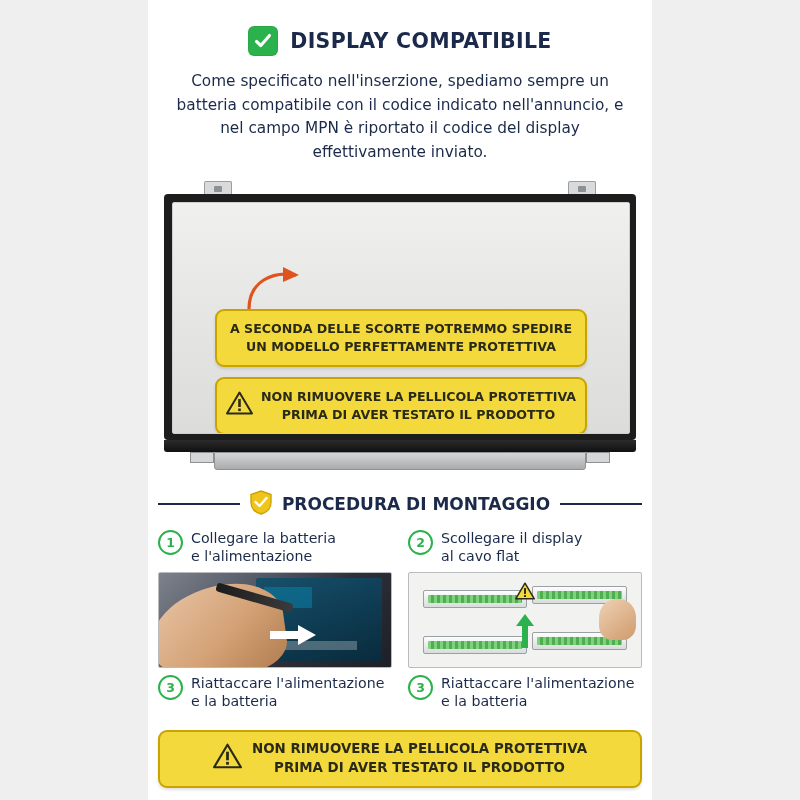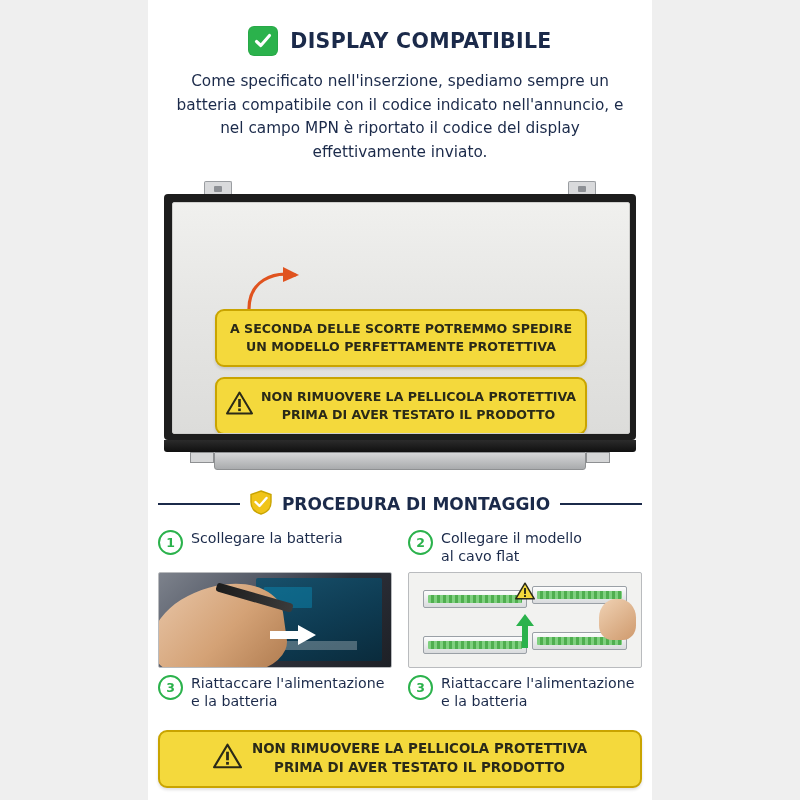--- a/index.html
+++ b/index.html
@@ -270,28 +270,29 @@
         <span>PROCEDURA DI MONTAGGIO</span>
       </div>
       <div class="rule"></div>
     </div>
 
     <div class="steps">
 
       <div class="step-line">
         <span class="num">1</span>
         <span class="step-txt">
-          <div>Scollegare la batteria</div>
+          <div>Collegare la batteria</div>
+          <div>e l'alimentazione</div>
         </span>
       </div>
 
       <div class="step-line">
         <span class="num">2</span>
         <span class="step-txt">
-          <div>Collegare il modello</div>
+          <div>Scollegare il display</div>
           <div>al cavo flat</div>
         </span>
       </div>
 
       <div class="photo p1">
         <div class="board"></div>
         <div class="hand"></div>
         <div class="tool"></div>
         <span class="white-arrow">
           <svg width="46" height="20" viewBox="0 0 46 20" aria-hidden="true">

